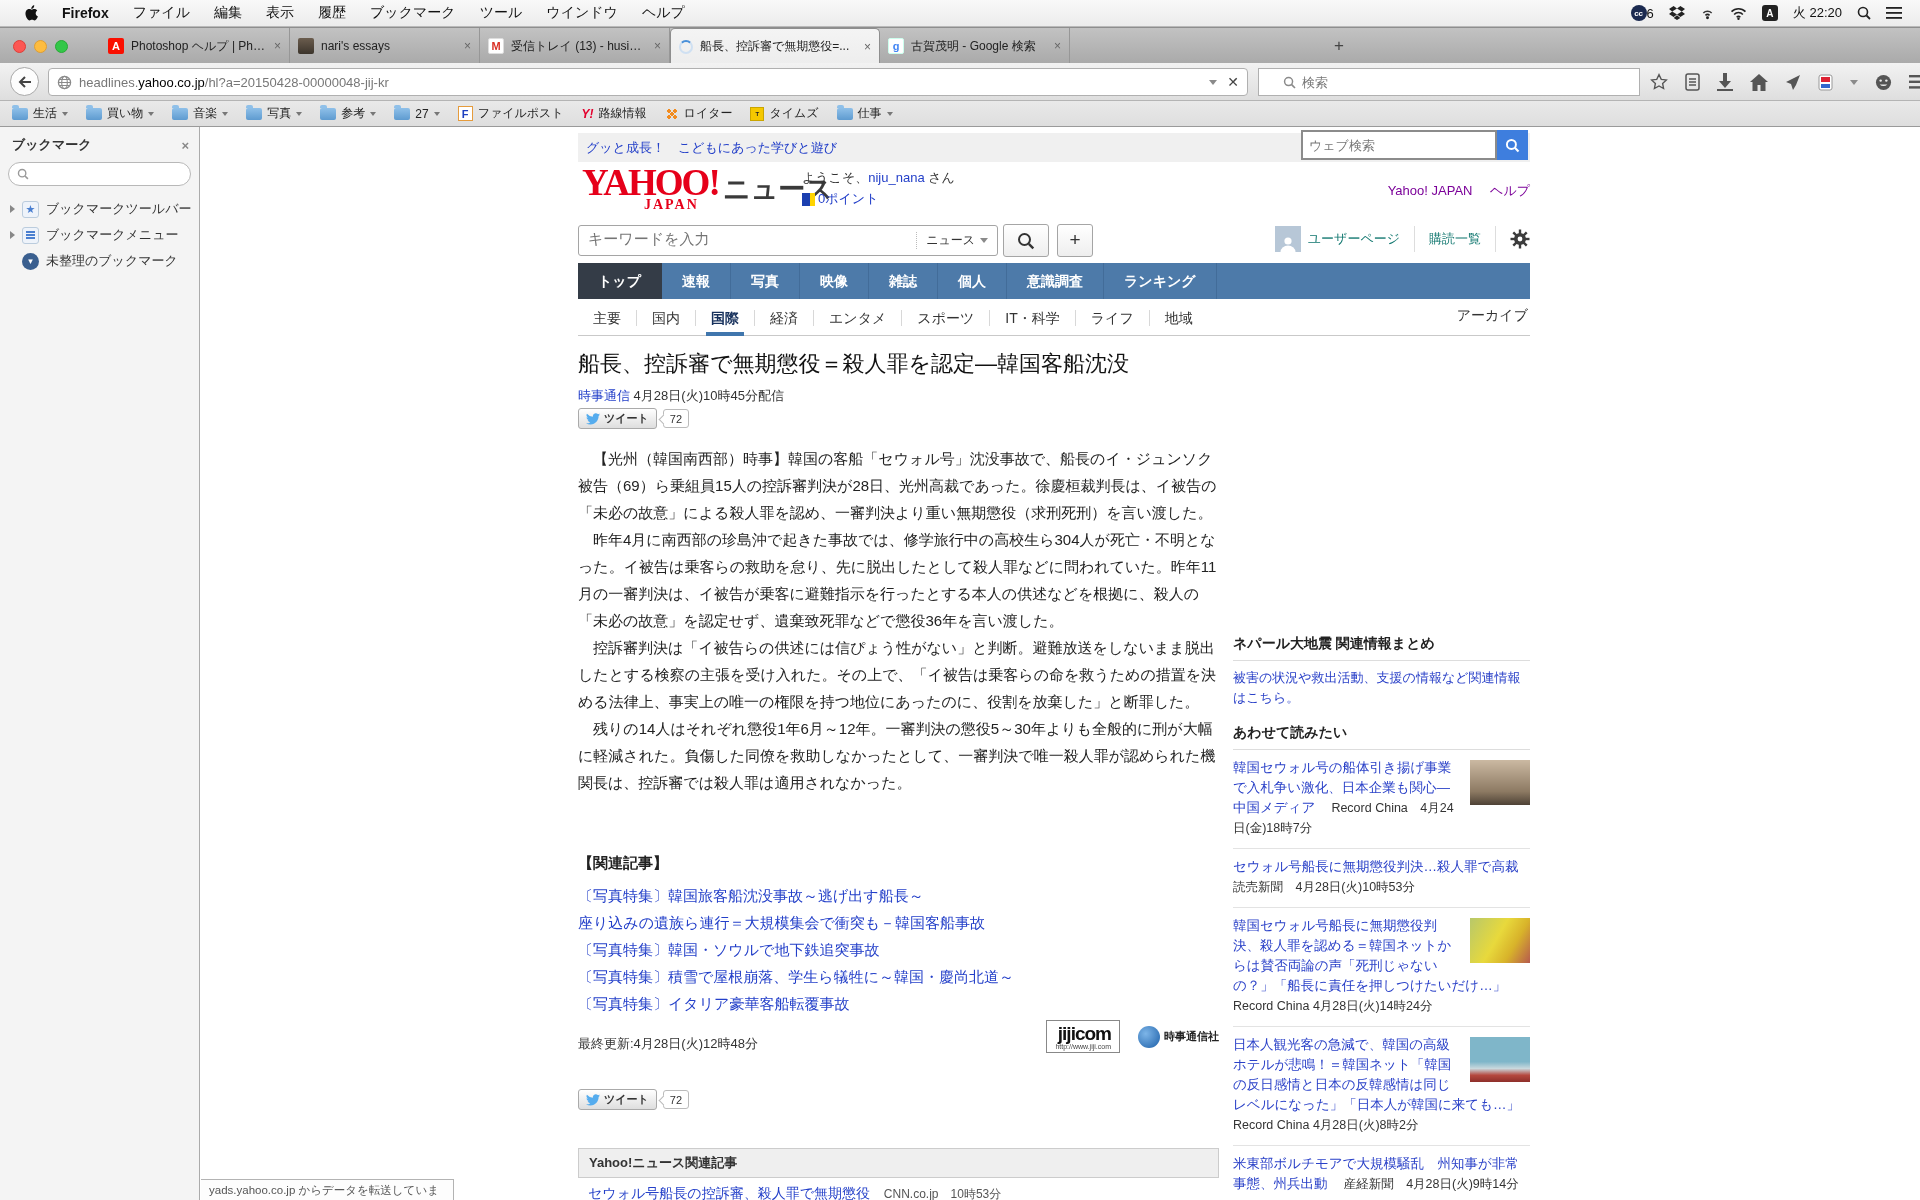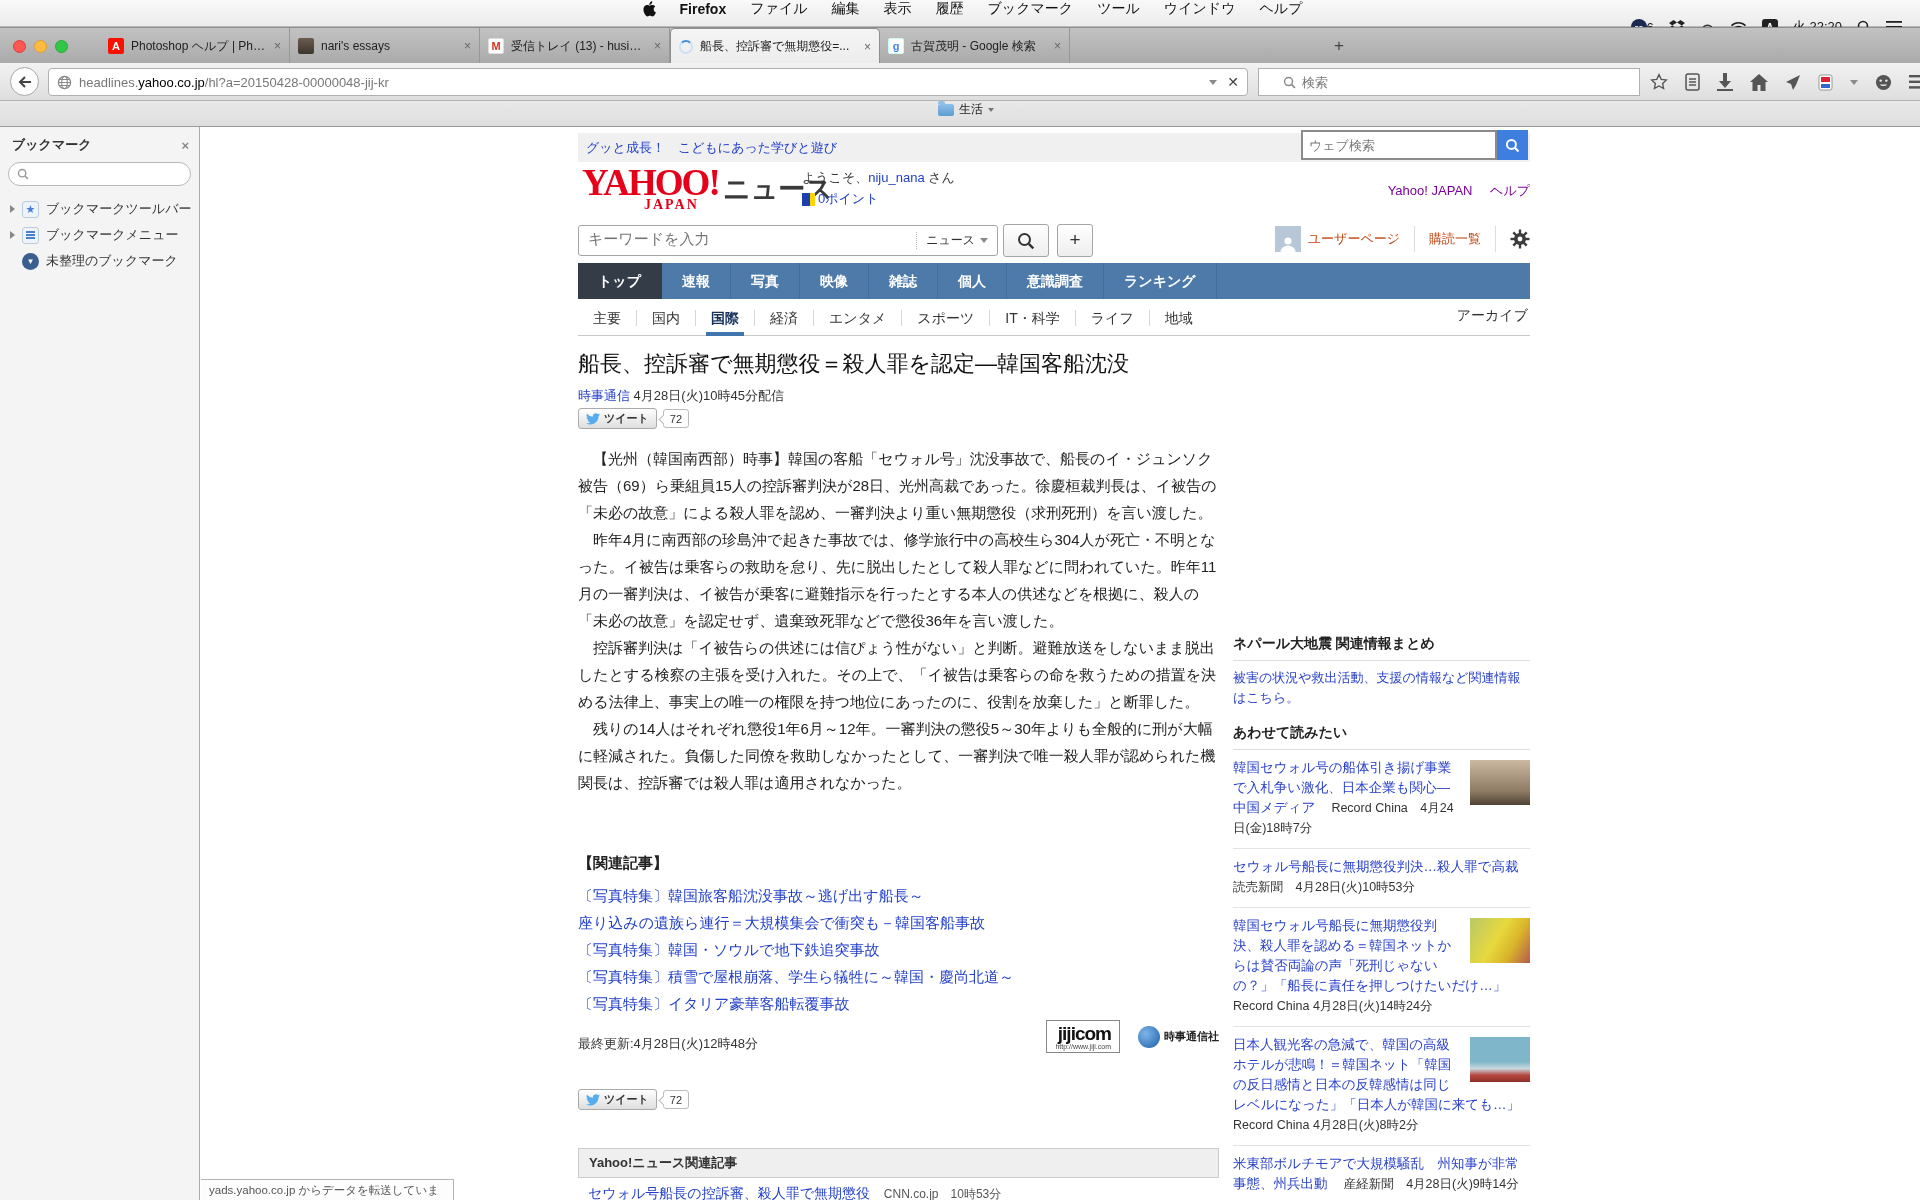--- a/index.html
+++ b/index.html
@@ -1,19 +1,19 @@
 <!DOCTYPE html>
 <html><head>
 <meta charset="utf-8">
 <style>
   * { margin:0; padding:0; box-sizing:border-box; }
   html,body { width:1920px; height:1200px; overflow:hidden; background:#fff;
     font-family:"Liberation Sans","DejaVu Sans",sans-serif; }
   .stage { position:relative; width:1920px; height:1200px; overflow:hidden; }
-  .abs { position:absolute;flex-direction:column; }
+  .abs { position:absolute; }
 
   
   .menubar { left:0; top:0; width:1920px; height:27px; background:linear-gradient(#f9f9f9,#ececec);
     border-bottom:1px solid #b9b9b9; display:flex; align-items:center; font-size:14px; color:#111; }
   .menubar .left { display:flex; align-items:center; gap:24px; padding-left:24px; }
   .menubar .appname { font-weight:bold; }
   .menubar .right { margin-left:auto; display:flex; align-items:center; gap:15px; padding-right:18px; font-size:13px; }
   .badgeA { background:#222; color:#fff; font-size:10px; font-weight:bold; border-radius:3px; width:16px; height:16px;
     display:flex; align-items:center; justify-content:center; }
   .ccicon { width:16px; height:16px; border-radius:50%; background:#1b2a50; color:#fff; font-size:8px; font-weight:bold;
@@ -122,21 +122,21 @@
   .newssearch { position:absolute; left:0; top:97px; display:flex; align-items:center; }
   .ns-input { width:420px; height:31px; border:1px solid #a5a5a5; border-radius:3px; background:#fff;
     display:flex; align-items:center; padding:0 9px; }
   .ns-input input { border:none; outline:none; flex:1; font-size:15px; font-family:Liberation Mono, monospace; }
   .ns-scope { display:flex; align-items:center; gap:5px; font-size:12px; color:#333;
     border-left:1px dotted #bbb; padding-left:9px; }
   .ns-btn { width:46px; height:33px; margin-left:5px; background:linear-gradient(#fff,#eee);
     border:1px solid #a5a5a5; border-radius:3px; display:flex; align-items:center; justify-content:center; }
   .ns-plus { width:36px; height:33px; margin-left:8px; background:linear-gradient(#fff,#eee); border:1px solid #a5a5a5;
     border-radius:3px; font-size:19px; color:#333; text-align:center; line-height:30px; }
-  .userrow { position:absolute; right:0; top:99px; display:flex; align-items:center; font-size:13px; color:#c2410c; }
+  .userrow { position:absolute; right:0; top:99px; display:flex; align-items:center; font-size:13px; color:#0f766e; }
   .avatar { width:26px; height:26px; background:#b7c7d7; display:flex; align-items:end; justify-content:center; margin-right:7px; }
   .usep { width:1px; height:26px; background:#ddd; margin:0 14px; }
 
   .bluenav { position:absolute; left:0; top:136px; width:952px; height:36px; background:#4d7aa9; display:flex; }
   .bn { padding:0 20px; line-height:36px; color:#fff; font-weight:bold; font-size:14px; border-right:1px solid #426c99; }
   .bn.active { background:#343c47; border-right-color:#343c47; }
   .subnav { position:absolute; left:0; top:174px; width:952px; height:35px; border-bottom:1px solid #c9c9c9;
     display:flex; align-items:center; font-size:14px; }
   .sn { padding:0 15px; color:#333; border-left:1px solid #d8d8d8; line-height:16px; }
   .sn:first-child { border-left:none; }

